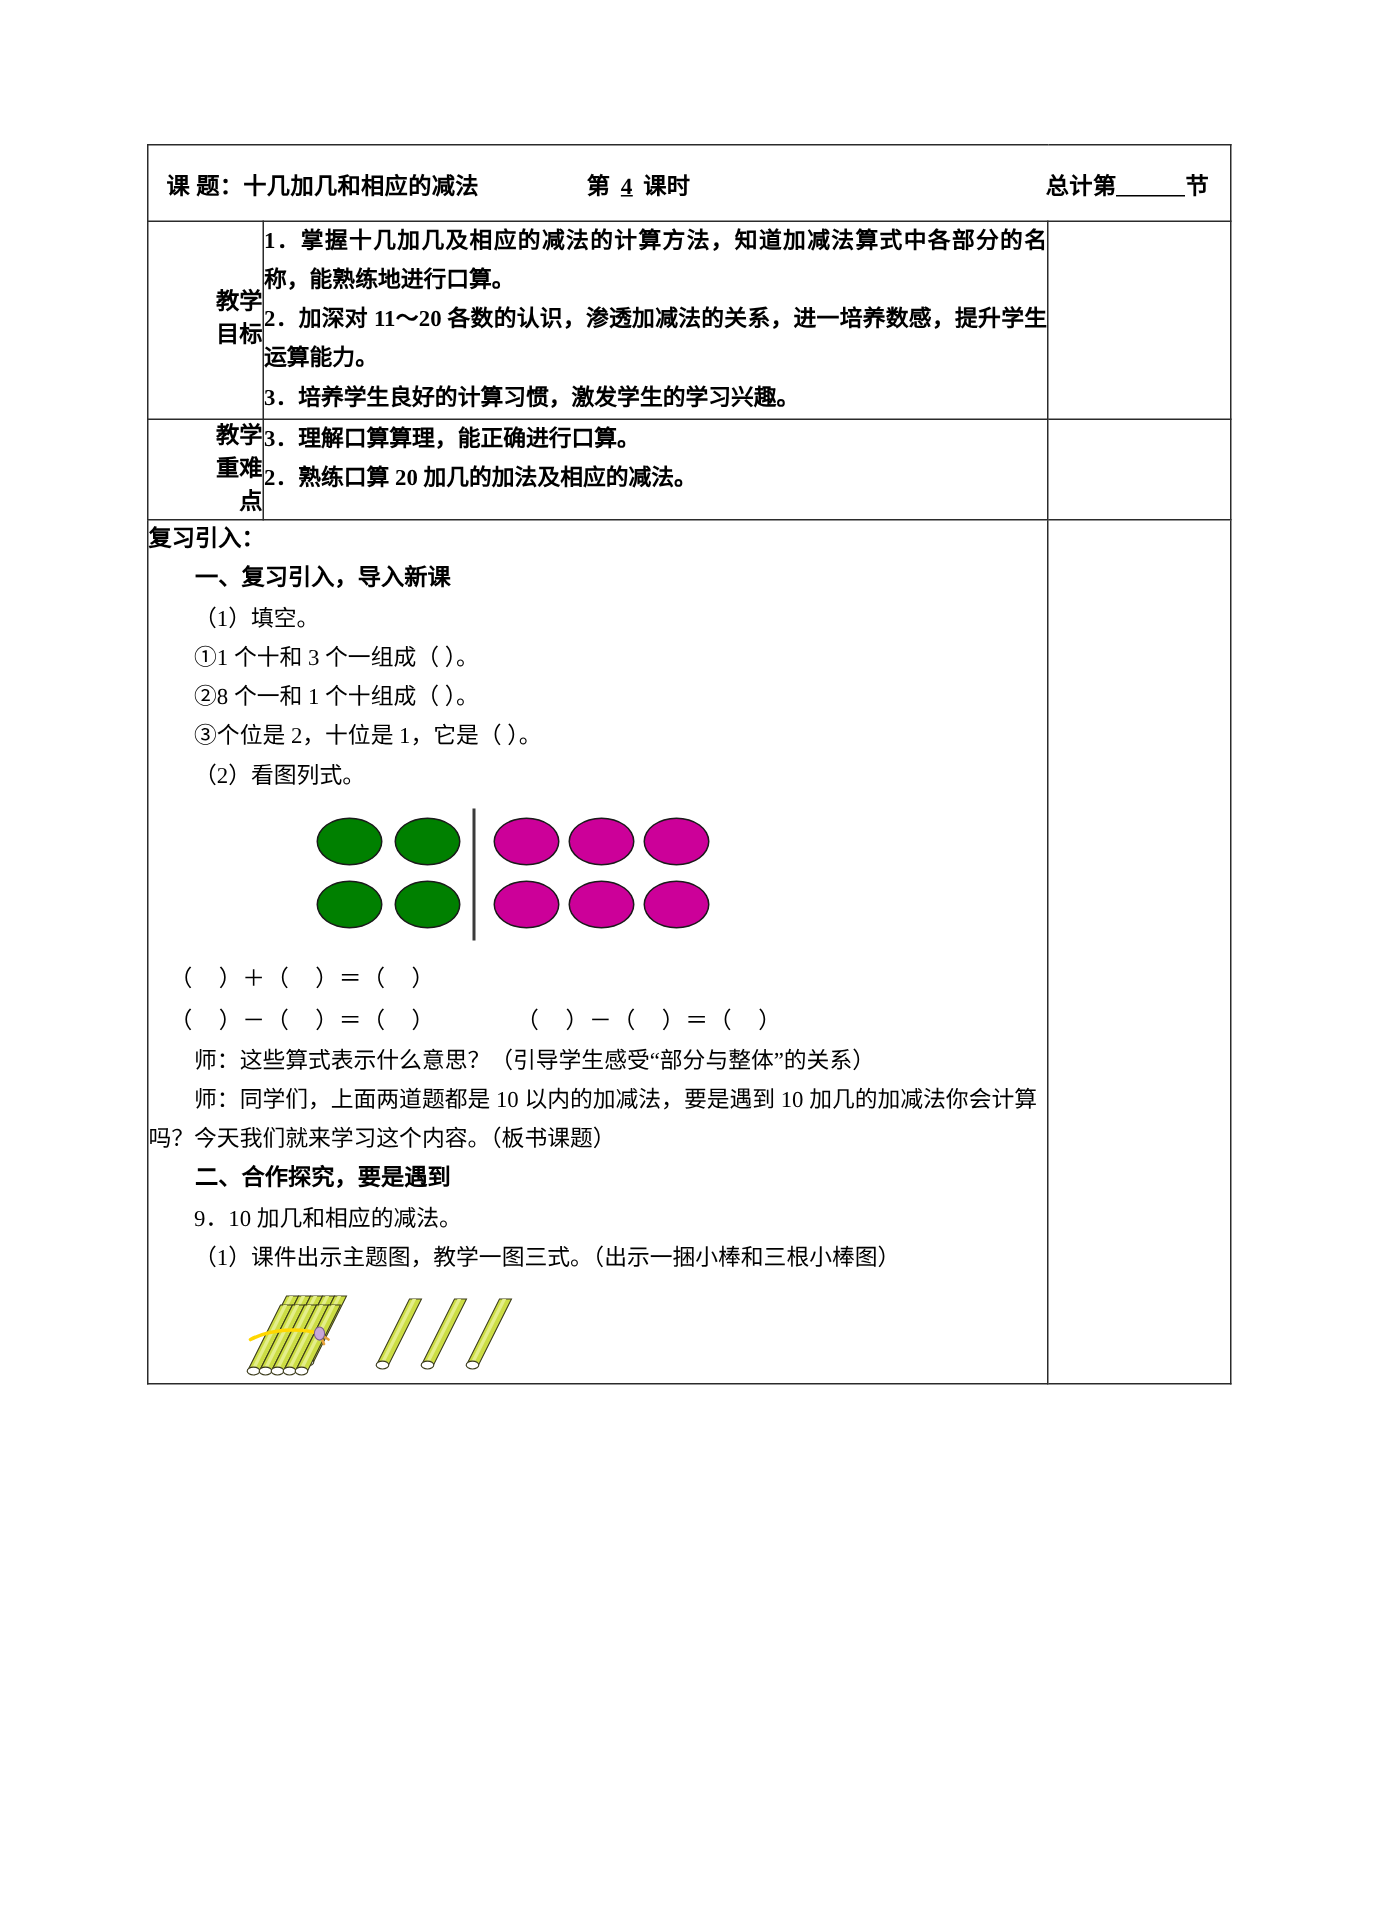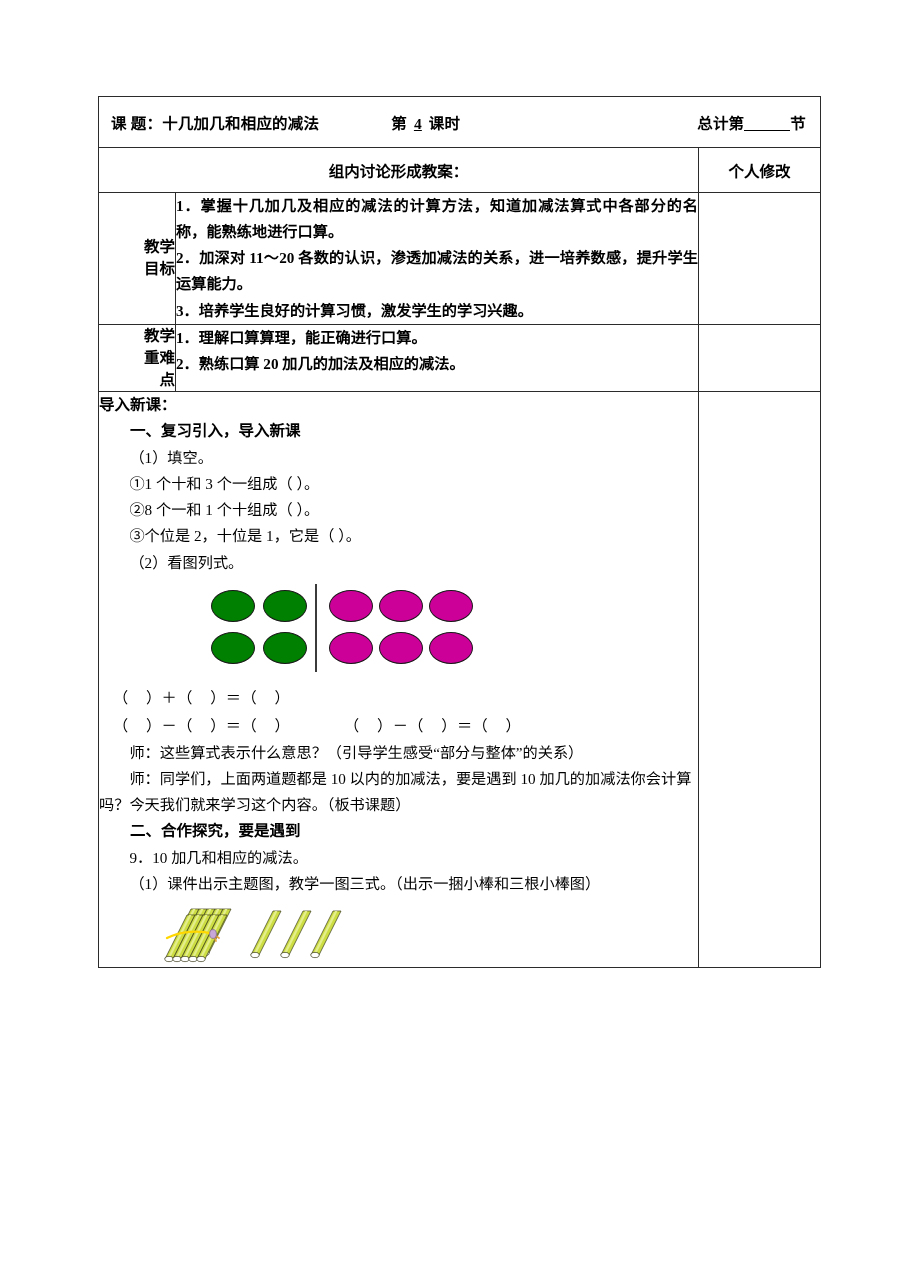--- a/index.html
+++ b/index.html
@@ -188,24 +188,20 @@
       <tr>
         <td class="hdr-cell" colspan="3">
           <div class="hdr-row-inner">
             <span class="hdr-title"><span>课 题：</span><span>十几加几和相应的减法</span></span>
             <span class="hdr-period"><span>第</span><span class="ul-num">4</span><span>课时</span></span>
             <span class="hdr-total"><span>总计第</span><span class="ul-blank"></span><span>节</span></span>
           </div>
         </td>
       </tr>
 
-      <tr>
-        <td class="sub-hdr" colspan="2">组内讨论形成教案：</td>
-        <td class="sub-hdr">个人修改</td>
-      </tr>
 
       <tr>
         <td class="label-cell">
           <div>教学</div>
           <div>目标</div>
         </td>
         <td class="body-cell">
           <p>1．掌握十几加几及相应的减法的计算方法，知道加减法算式中各部分的名称，能熟练地进行口算。</p>
           <p>2．加深对 11～20 各数的认识，渗透加减法的关系，进一培养数感，提升学生运算能力。</p>
           <p>3．培养学生良好的计算习惯，激发学生的学习兴趣。</p>
@@ -213,30 +209,30 @@
         <td class="note-cell"></td>
       </tr>
 
       <tr>
         <td class="label-cell">
           <div>教学</div>
           <div>重难</div>
           <div>点</div>
         </td>
         <td class="body-cell">
-          <p>1．理解口算算理，能正确进行口算。</p>
+          <p>3．理解口算算理，能正确进行口算。</p>
           <p>2．熟练口算 20 加几的加法及相应的减法。</p>
         </td>
         <td class="note-cell"></td>
       </tr>
 
       <tr>
         <td class="proc-cell" colspan="2">
 
-          <p class="proc-heading">导入新课：</p>
+          <p class="proc-heading">复习引入：</p>
           <p class="p-indent proc-heading">一、复习引入，导入新课</p>
           <p class="p-indent">（1）填空。</p>
           <p class="p-indent">①1 个十和 3 个一组成（    ）。</p>
           <p class="p-indent">②8 个一和 1 个十组成（    ）。</p>
           <p class="p-indent">③个位是 2，十位是 1，它是（    ）。</p>
           <p class="p-indent">（2）看图列式。</p>
 
           <div class="ovals-figure">
             <div class="oval-grid">
               <div class="oval" style="left:0px;  top:2px;  background:#008000;"></div>

